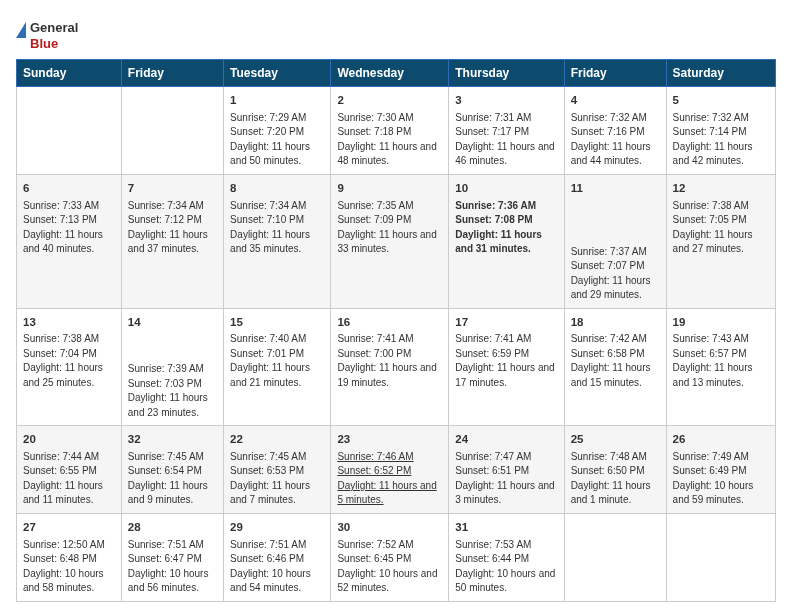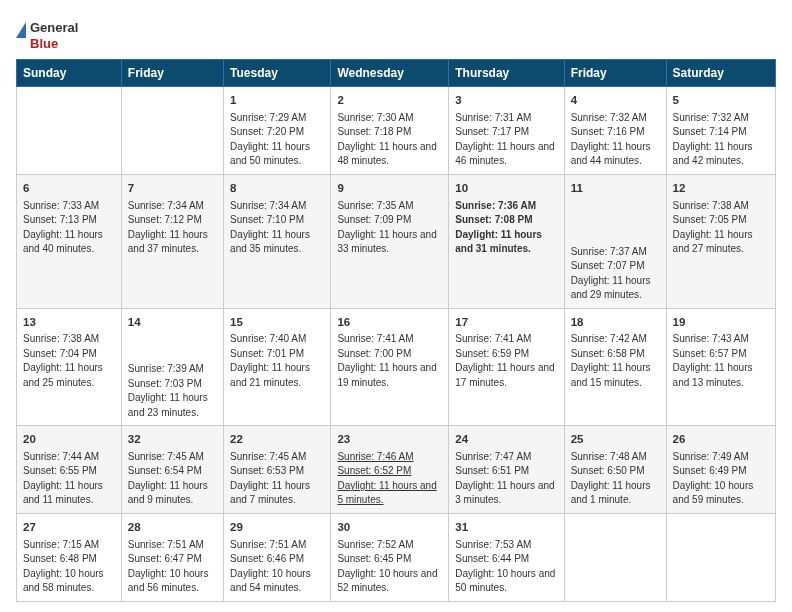--- a/index.html
+++ b/index.html
@@ -265,21 +265,21 @@
         <td>
           <span class="day-num">26</span>
           <div class="day-info" style="white-space: pre-line;">Sunrise: 7:49 AM
 Sunset: 6:49 PM
 Daylight: 10 hours and 59 minutes.</div>
         </td>
       </tr>
       <tr>
         <td>
           <span class="day-num">27</span>
-          <div class="day-info" style="white-space: pre-line;">Sunrise: 7:15 AM
+          <div class="day-info" style="white-space: pre-line;">Sunrise: 12:50 AM
 Sunset: 6:48 PM
 Daylight: 10 hours and 58 minutes.</div>
         </td>
         <td>
           <span class="day-num">28</span>
           <div class="day-info" style="white-space: pre-line;">Sunrise: 7:51 AM
 Sunset: 6:47 PM
 Daylight: 10 hours and 56 minutes.</div>
         </td>
         <td>

